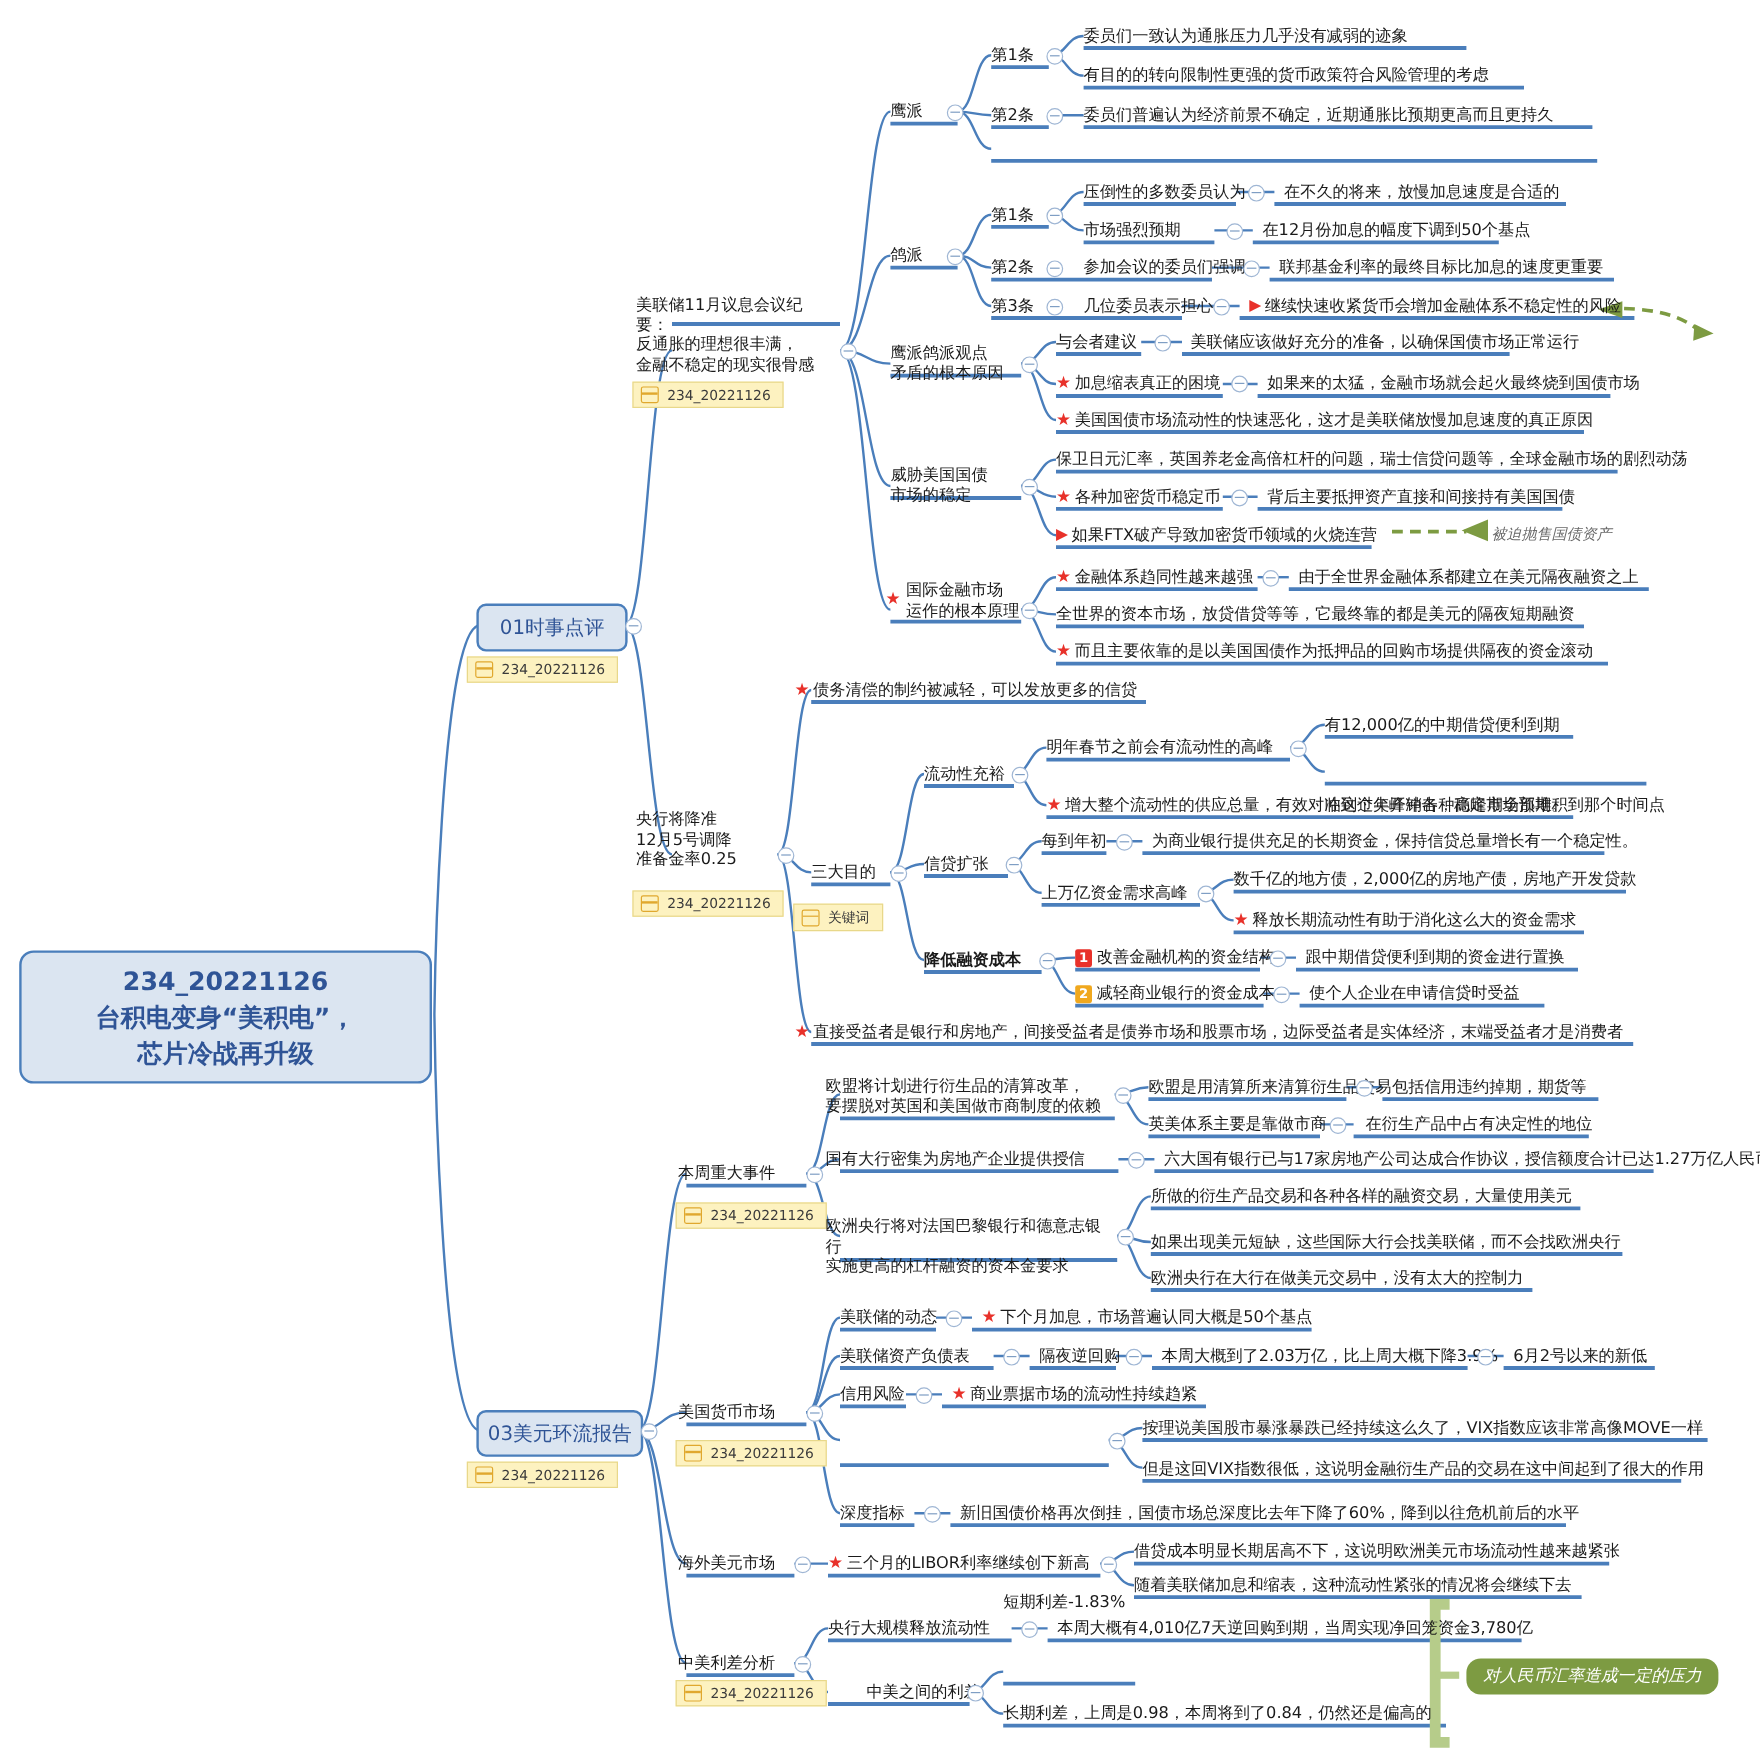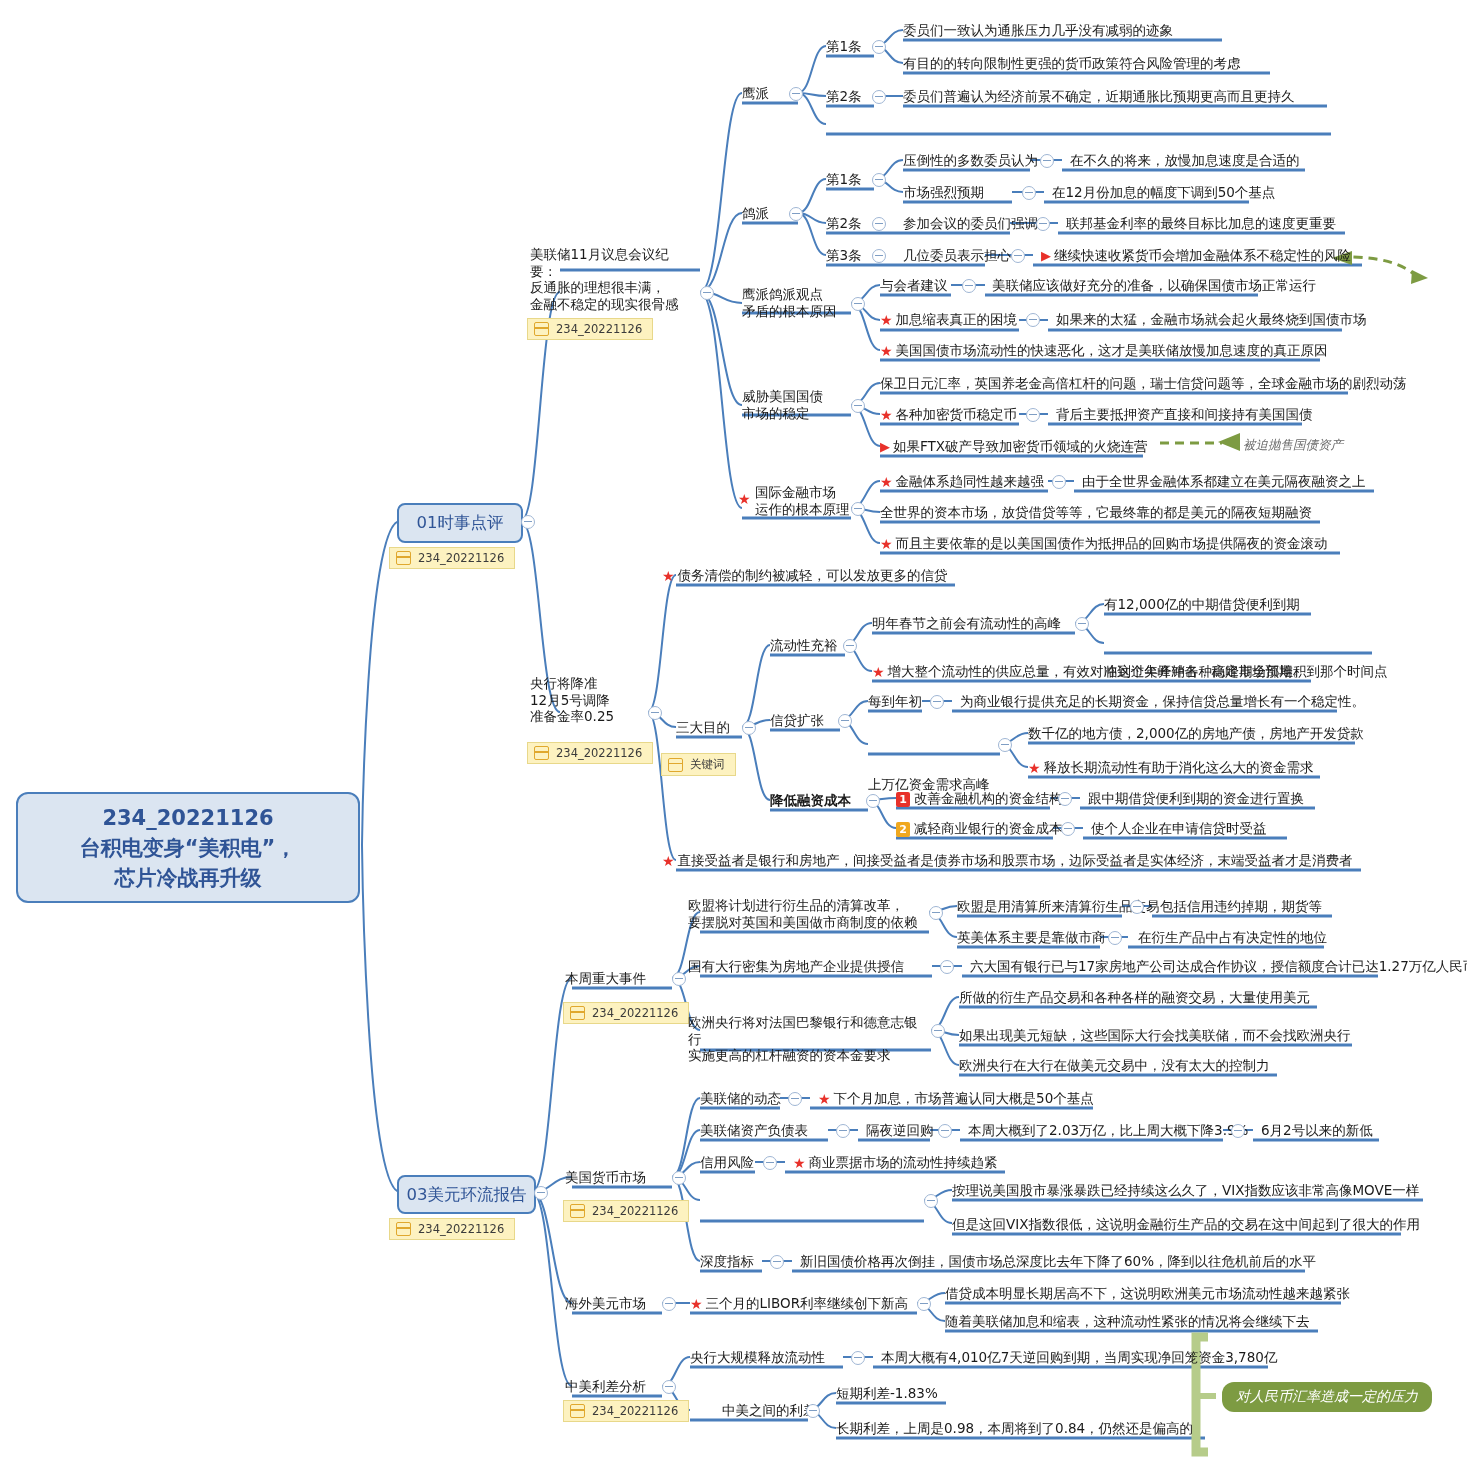--- a/index.html
+++ b/index.html
@@ -506,21 +506,21 @@
     <span>信贷扩张</span>
   </div>
   <div class="tg" style="left:838px;top:714px;"></div>
   <div class="node" style="left:868px;top:693px;">
     <span>每到年初</span>
   </div>
   <div class="tg" style="left:930px;top:695px;"></div>
   <div class="node" style="left:960px;top:693px;">
     <span>为商业银行提供充足的长期资金，保持信贷总量增长有一个稳定性。</span>
   </div>
-  <div class="node" style="left:868px;top:736px;margin-top:40px;">
+  <div class="node" style="left:868px;top:736px;">
     <span>上万亿资金需求高峰</span>
   </div>
   <div class="tg" style="left:998px;top:738px;"></div>
   <div class="node" style="left:1028px;top:725px;">
     <span>数千亿的地方债，2,000亿的房地产债，房地产开发贷款</span>
   </div>
   <div class="node" style="left:1028px;top:759px;">
     <span class="star">★</span><span>释放长期流动性有助于消化这么大的资金需求</span>
   </div>
 
@@ -685,21 +685,21 @@
   </div>
   <div class="tg" style="left:851px;top:1351px;"></div>
   <div class="node" style="left:881px;top:1349px;">
     <span>本周大概有4,010亿7天逆回购到期，当周实现净回笼资金3,780亿</span>
   </div>
 
   <div class="node" style="left:722px;top:1402px;">
     <span>中美之间的利差</span>
   </div>
   <div class="tg" style="left:806px;top:1404px;"></div>
-  <div class="node" style="left:836px;top:1385px;">
+  <div class="node" style="left:836px;top:1327px;">
     <span>短期利差-1.83%</span>
   </div>
   <div class="node" style="left:836px;top:1420px;">
     <span>长期利差，上周是0.98，本周将到了0.84，仍然还是偏高的</span>
   </div>
 
   <div class="callout" style="left:1222px;top:1382px;">
     <span>对人民币汇率造成一定的压力</span>
   </div>
 

